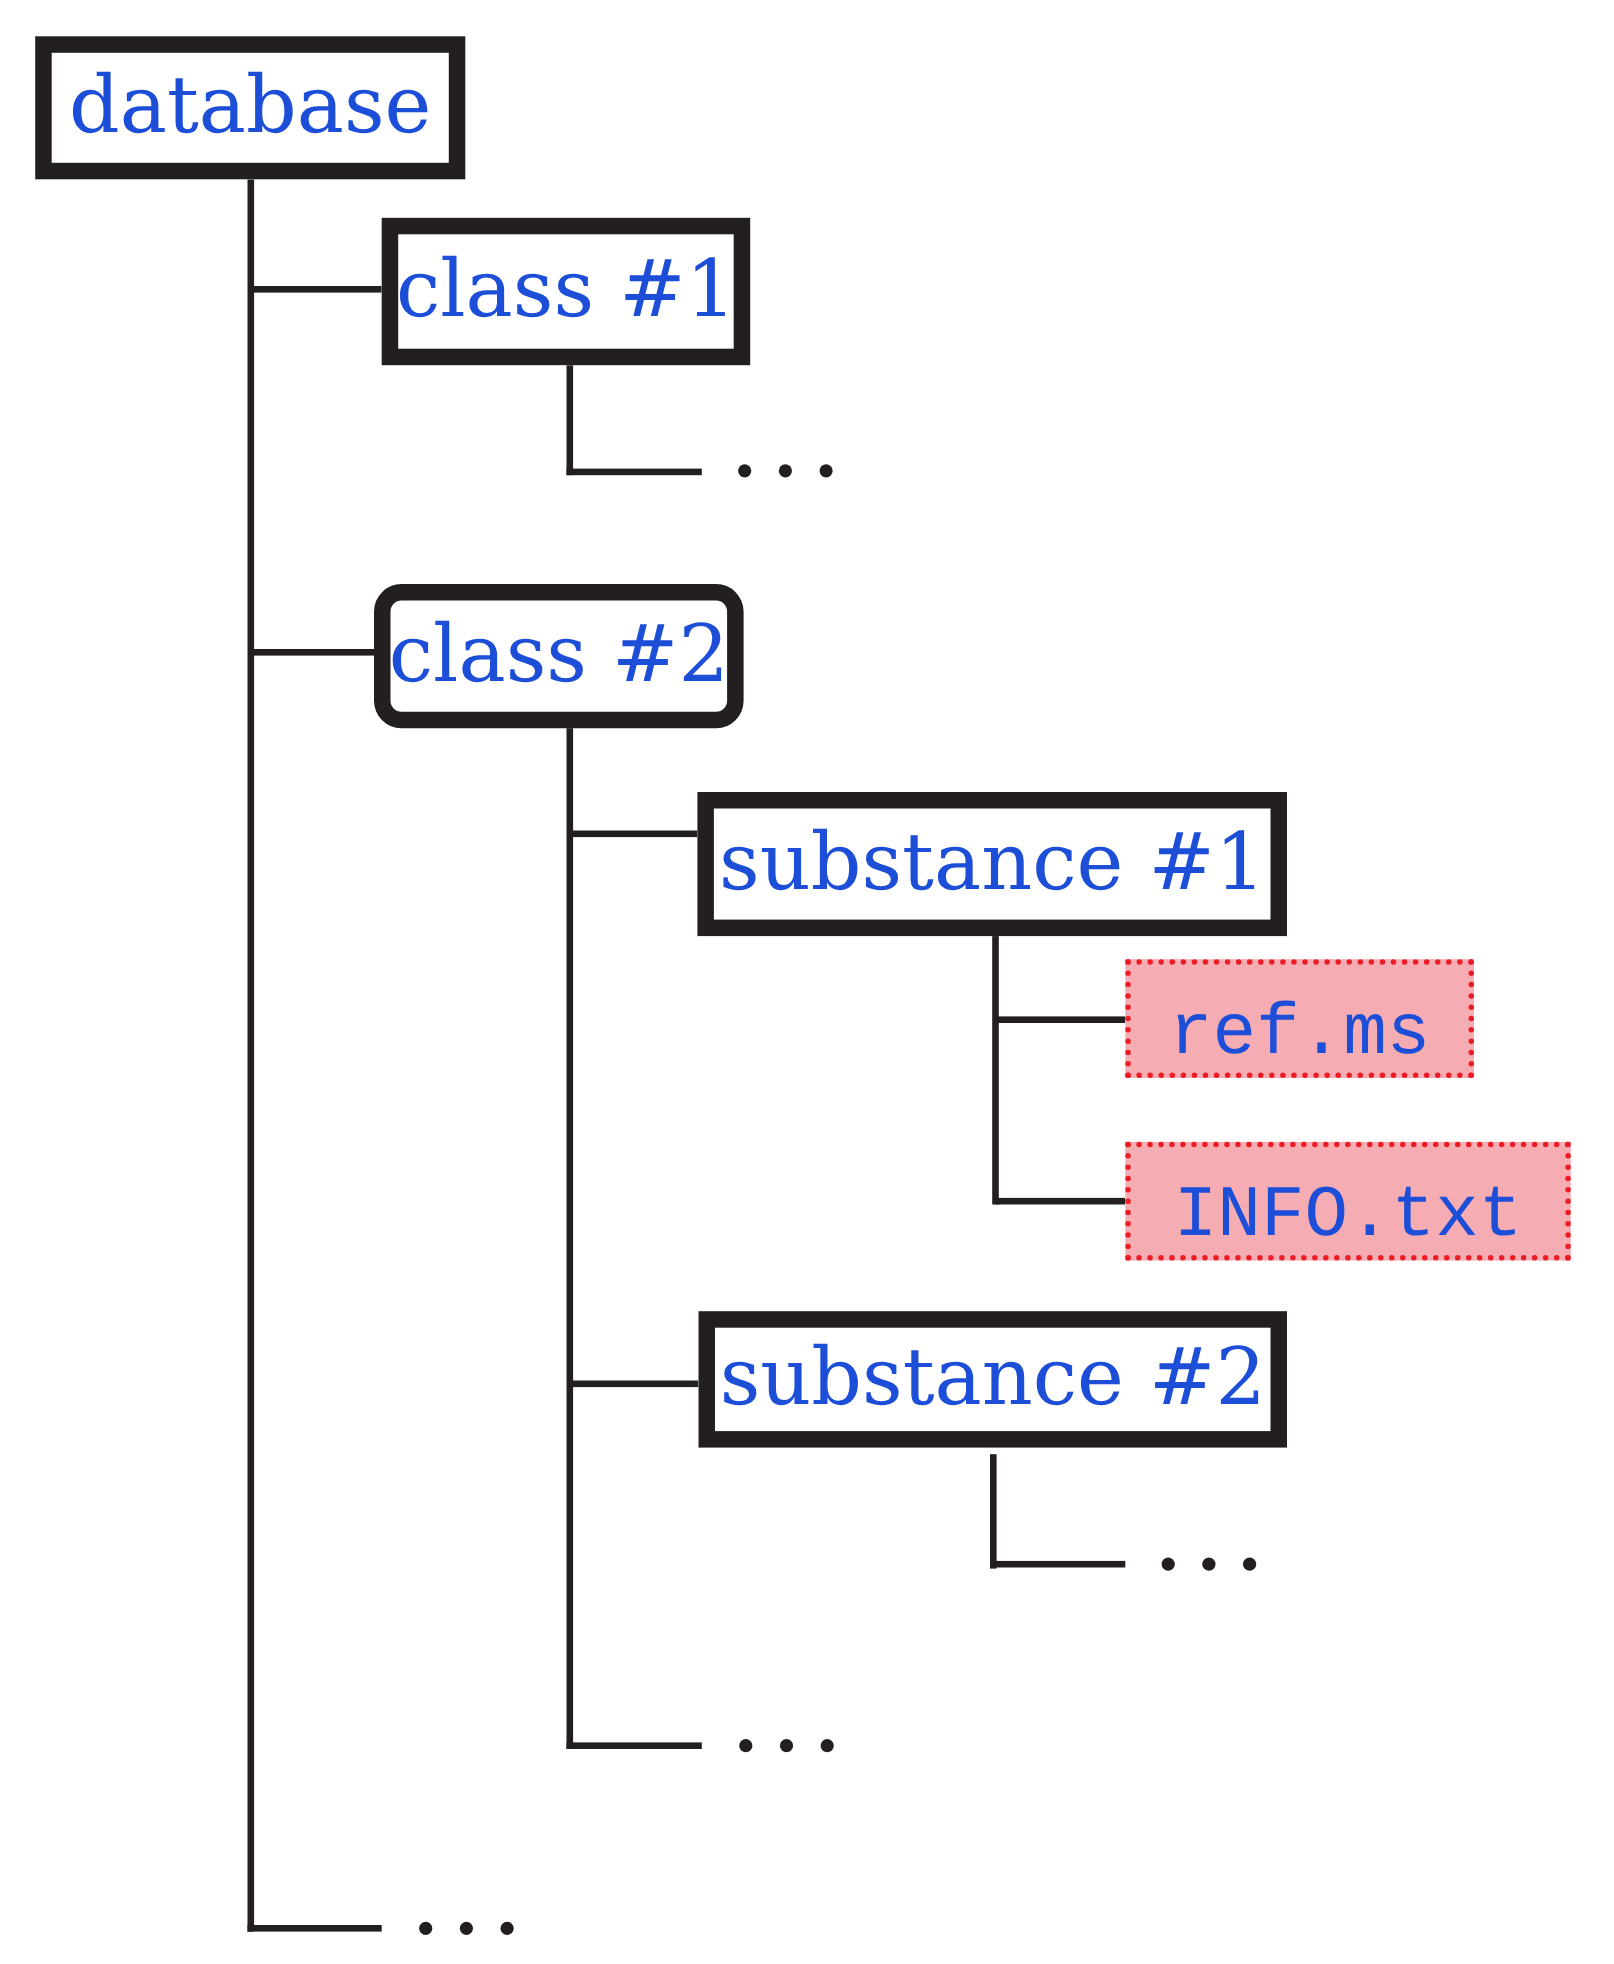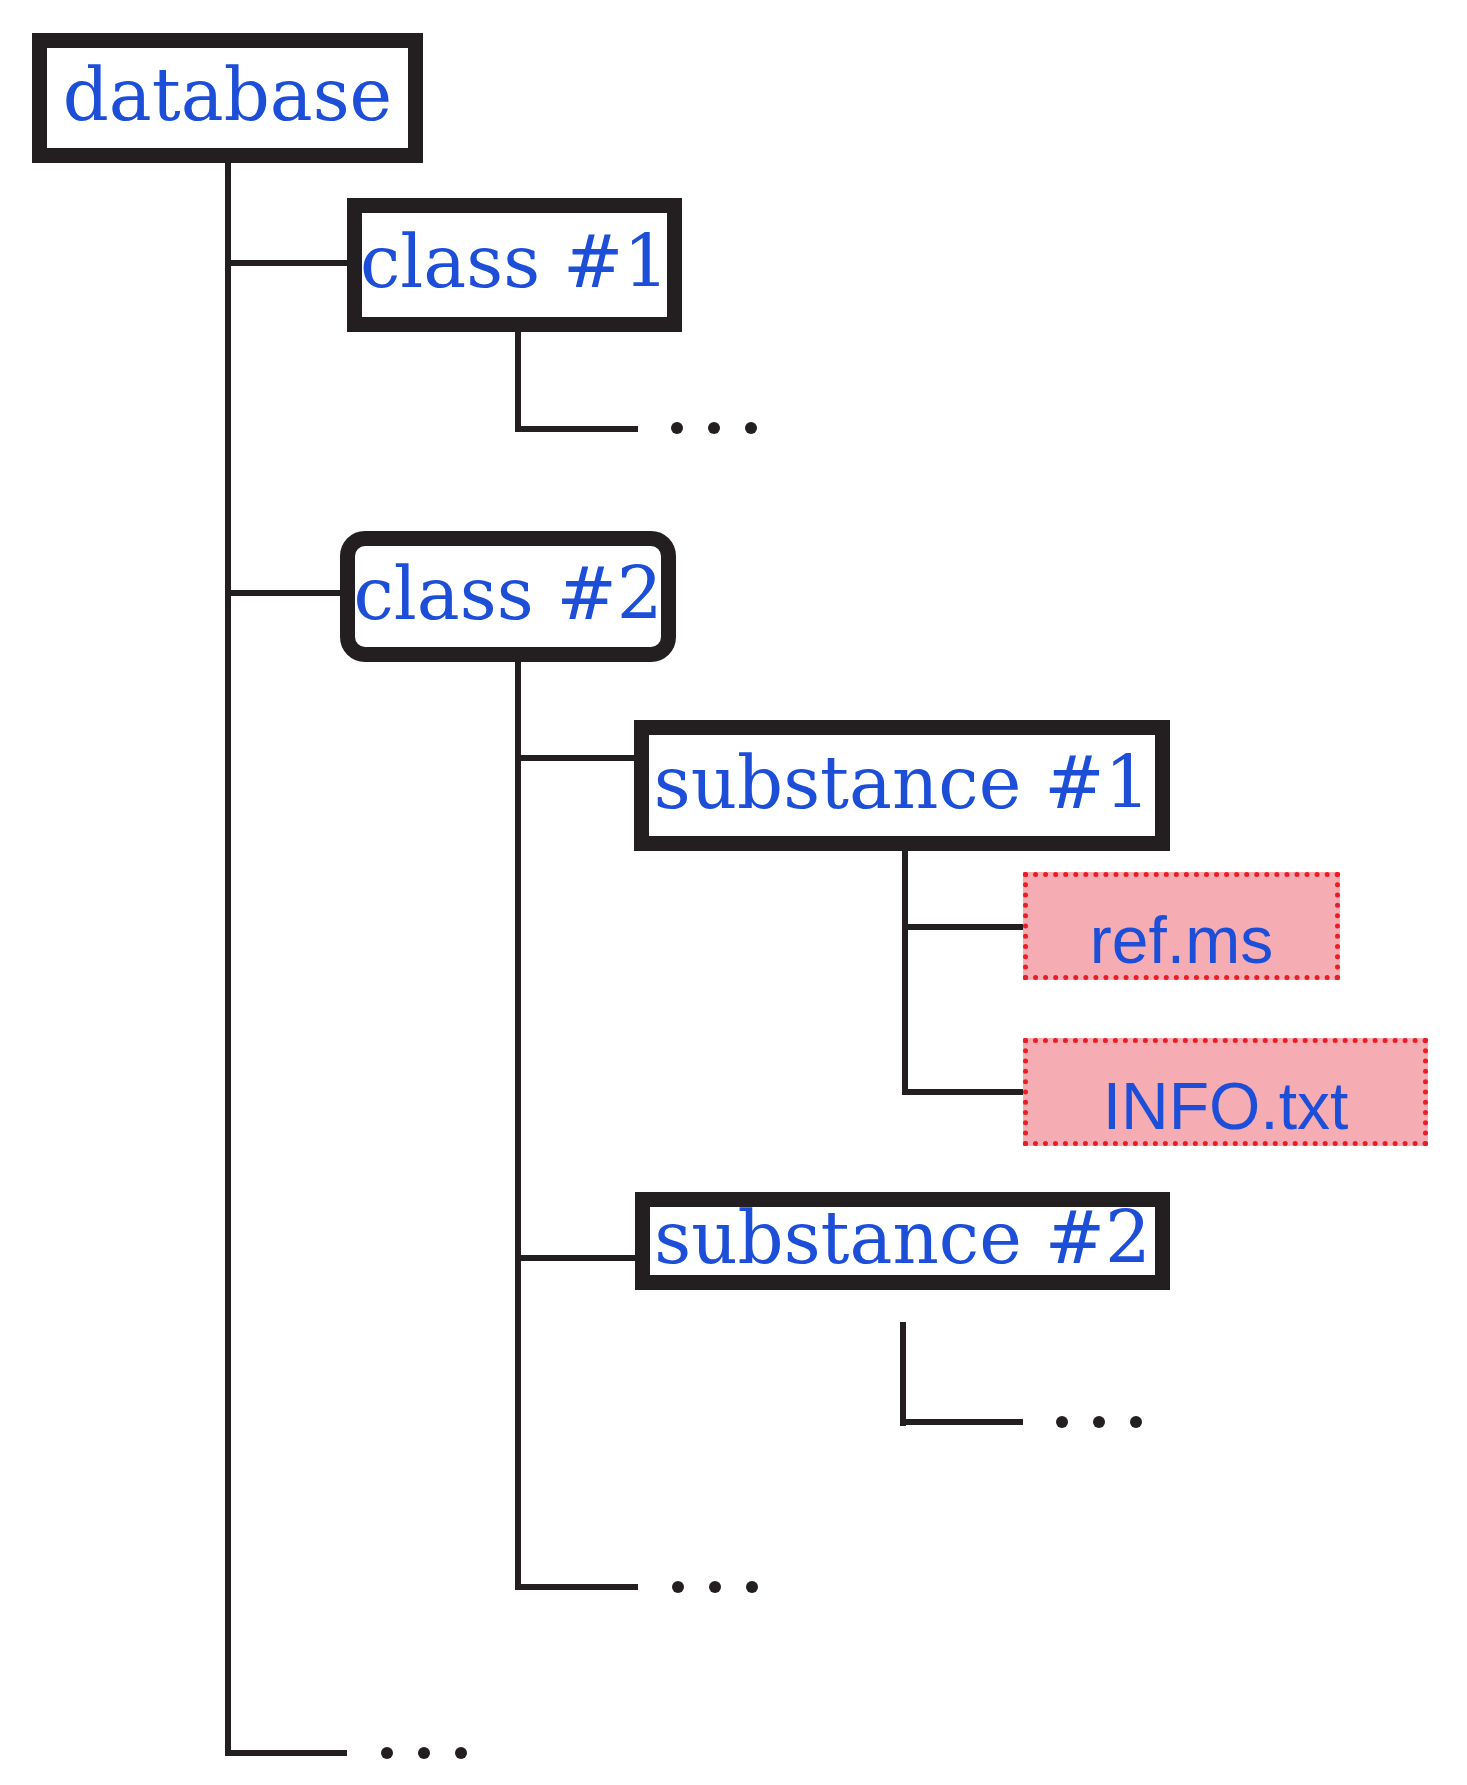--- a/index.html
+++ b/index.html
@@ -38,21 +38,21 @@
   .file-node {
     position: absolute;
     box-sizing: border-box;
     background: #F5ACB2;
     border: 5px dotted #EC1C24;
     display: flex;
     align-items: center;
     justify-content: center;
   }
   .file-node .lbl {
-    font-family: Liberation Sans, sans-serif;
+    font-family: Liberation Mono, monospace;
     font-size: 66px;
     line-height: 1;
     white-space: nowrap;
     transform: translateY(-2px);
     margin-top: 32px;
   }
 
   
   .dots { position: absolute; display: flex; gap: 25px; }
   .dots .dot {
@@ -96,21 +96,21 @@
   </div>
 
   <div class="dir-node" style="left:340px; top:531px; width:336px; height:131px;border-radius:25px;">
     <span class="lbl">class #2</span>
   </div>
 
   <div class="dir-node" style="left:634px; top:720px; width:536px; height:131px;">
     <span class="lbl">substance #1</span>
   </div>
 
-  <div class="dir-node" style="left:635px; top:1192px; width:535px; height:98px;">
+  <div class="dir-node" style="left:635px; top:1192px; width:535px; height:124px;">
     <span class="lbl">substance #2</span>
   </div>
 
   <div class="file-node" style="left:1023px; top:872px; width:317px; height:108px;">
     <span class="lbl">ref.ms</span>
   </div>
 
   <div class="file-node" style="left:1023px; top:1038px; width:405px; height:108px;text-align:center;">
     <span class="lbl">INFO.txt</span>
   </div>

